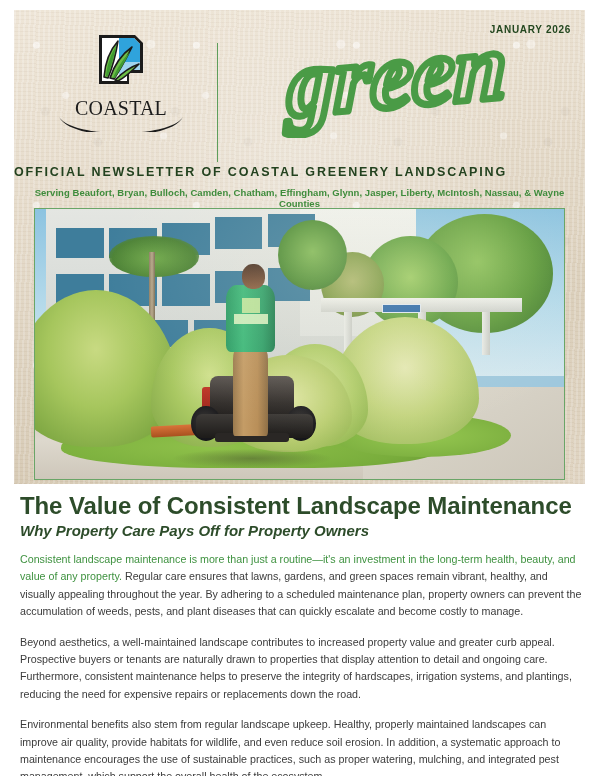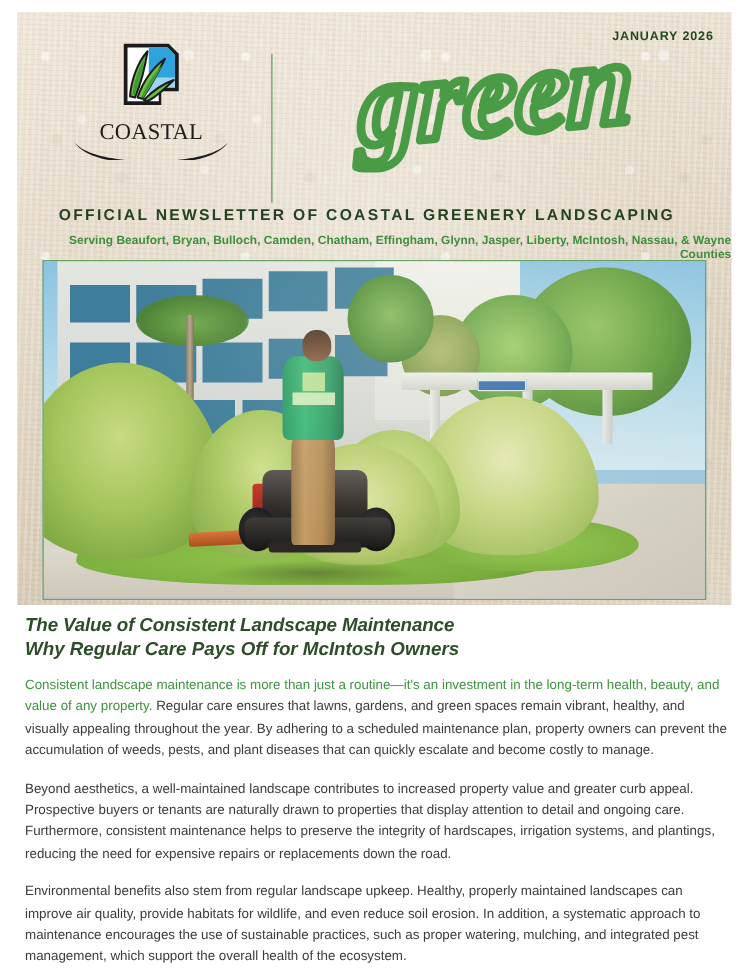--- a/index.html
+++ b/index.html
@@ -82,21 +82,21 @@
     position: relative;
   }
   .logo-name {
     font-family: "Liberation Serif", serif;
     color: #1c1c1c;
     line-height: 0.96;
     letter-spacing: 0.2px;
   }
   .logo-name .ln1 {
     display: block;
-    font-size: 25px;
+    font-size: 29px;
     font-variant: small-caps;
     text-transform: lowercase;
   }
   .logo-name .ln2 {
     display: block;
     font-size: 25px;
     font-variant: small-caps;
     text-transform: lowercase;
   }
   .logo-swoosh {
@@ -148,33 +148,32 @@
     z-index: 2;
     white-space: nowrap;
   }
 
   
   .tagline-main {
     position: absolute;
     left: 0;
     right: 12px;
     top: 155px;
-    text-align: center;
     font-size: 12.5px;
     font-weight: bold;
     letter-spacing: 1.85px;
     color: #23421f;
     z-index: 6;
   }
   .tagline-counties {
     position: absolute;
     left: 0;
     right: 0;
     top: 177px;
-    text-align: right;
+    text-align: center;
     font-size: 9.5px;
     font-weight: bold;
     letter-spacing: 0.05px;
     color: #3f8c3c;
     z-index: 6;
   }
 
   
   .photo-frame {
     position: absolute;
@@ -377,26 +376,25 @@
   }
 
   
   .article {
     position: absolute;
     left: 20px;
     top: 492px;
     width: 562px;
   }
   .headline {
-    font-size: 15px;
+    font-size: 24px;
     font-weight: bold;
     color: #2d4c2a;
     margin: 0 0 2px 0;
     letter-spacing: -0.1px;
-    font-style: italic;
   }
   .subhead {
     font-size: 15px;
     font-weight: bold;
     font-style: italic;
     color: #2d4c2a;
     margin: 0 0 12px 0;
   }
   .body-p {
     font-size: 10.7px;
@@ -520,21 +518,21 @@
         <div class="worker-logo2"></div>
         <div class="worker-head"></div>
 
         <div class="photo-glow"></div>
       </div>
     </div>
   </div>
 
   <div class="article">
     <h1 class="headline">The Value of Consistent Landscape Maintenance</h1>
-    <h2 class="subhead">Why Regular Care Pays Off for McIntosh Owners</h2>
+    <h2 class="subhead">Why Property Care Pays Off for Property Owners</h2>
 
     <p class="body-p"><span class="lead-in">Consistent landscape maintenance is more than just a routine—it's an investment in the long-term health, beauty, and value of any property.</span><span> Regular care ensures that lawns, gardens, and green spaces remain vibrant, healthy, and visually appealing throughout the year. By adhering to a scheduled maintenance plan, property owners can prevent the accumulation of weeds, pests, and plant diseases that can quickly escalate and become costly to manage.</span></p>
 
     <p class="body-p">Beyond aesthetics, a well-maintained landscape contributes to increased property value and greater curb appeal. Prospective buyers or tenants are naturally drawn to properties that display attention to detail and ongoing care. Furthermore, consistent maintenance helps to preserve the integrity of hardscapes, irrigation systems, and plantings, reducing the need for expensive repairs or replacements down the road.</p>
 
     <p class="body-p">Environmental benefits also stem from regular landscape upkeep. Healthy, properly maintained landscapes can improve air quality, provide habitats for wildlife, and even reduce soil erosion. In addition, a systematic approach to maintenance encourages the use of sustainable practices, such as proper watering, mulching, and integrated pest management, which support the overall health of the ecosystem.</p>
   </div>
 
 </div>
 

